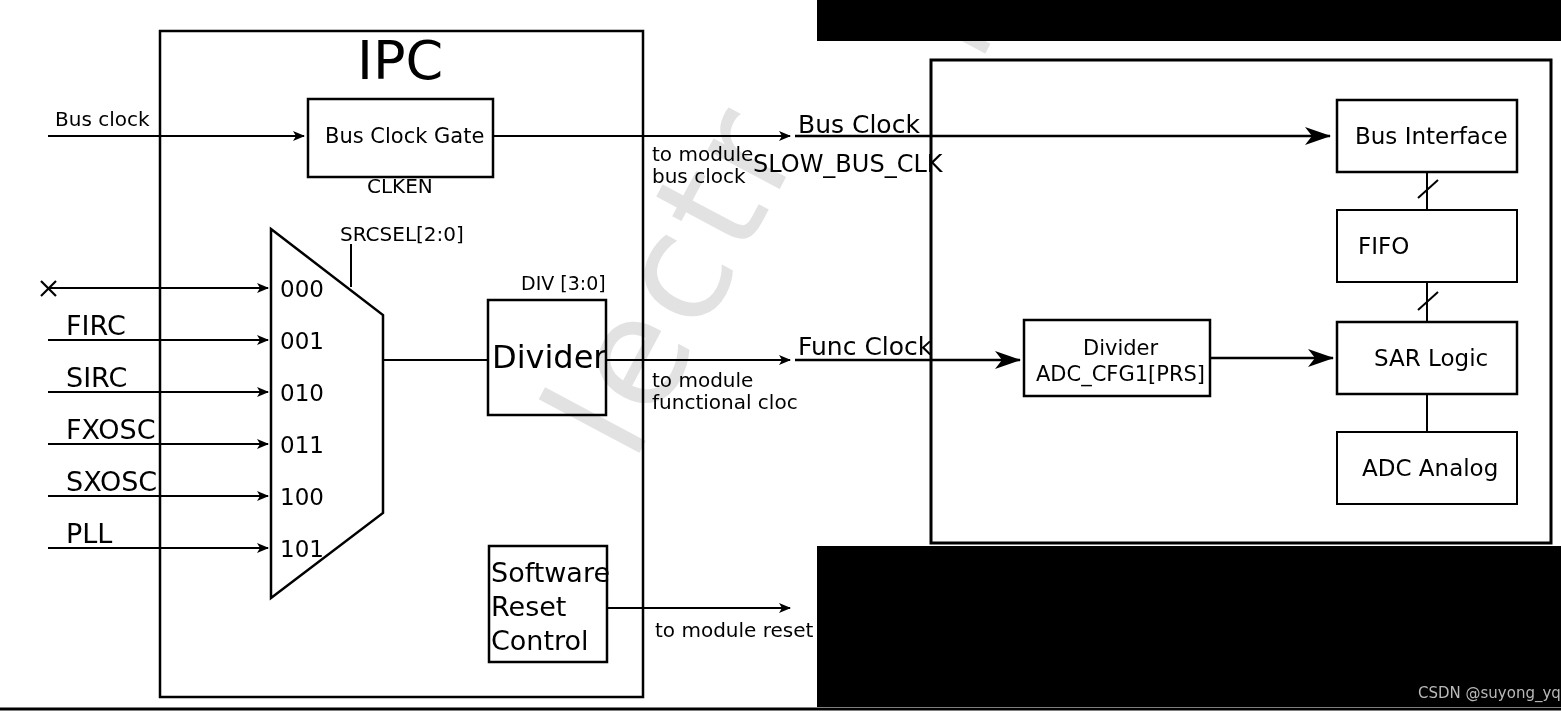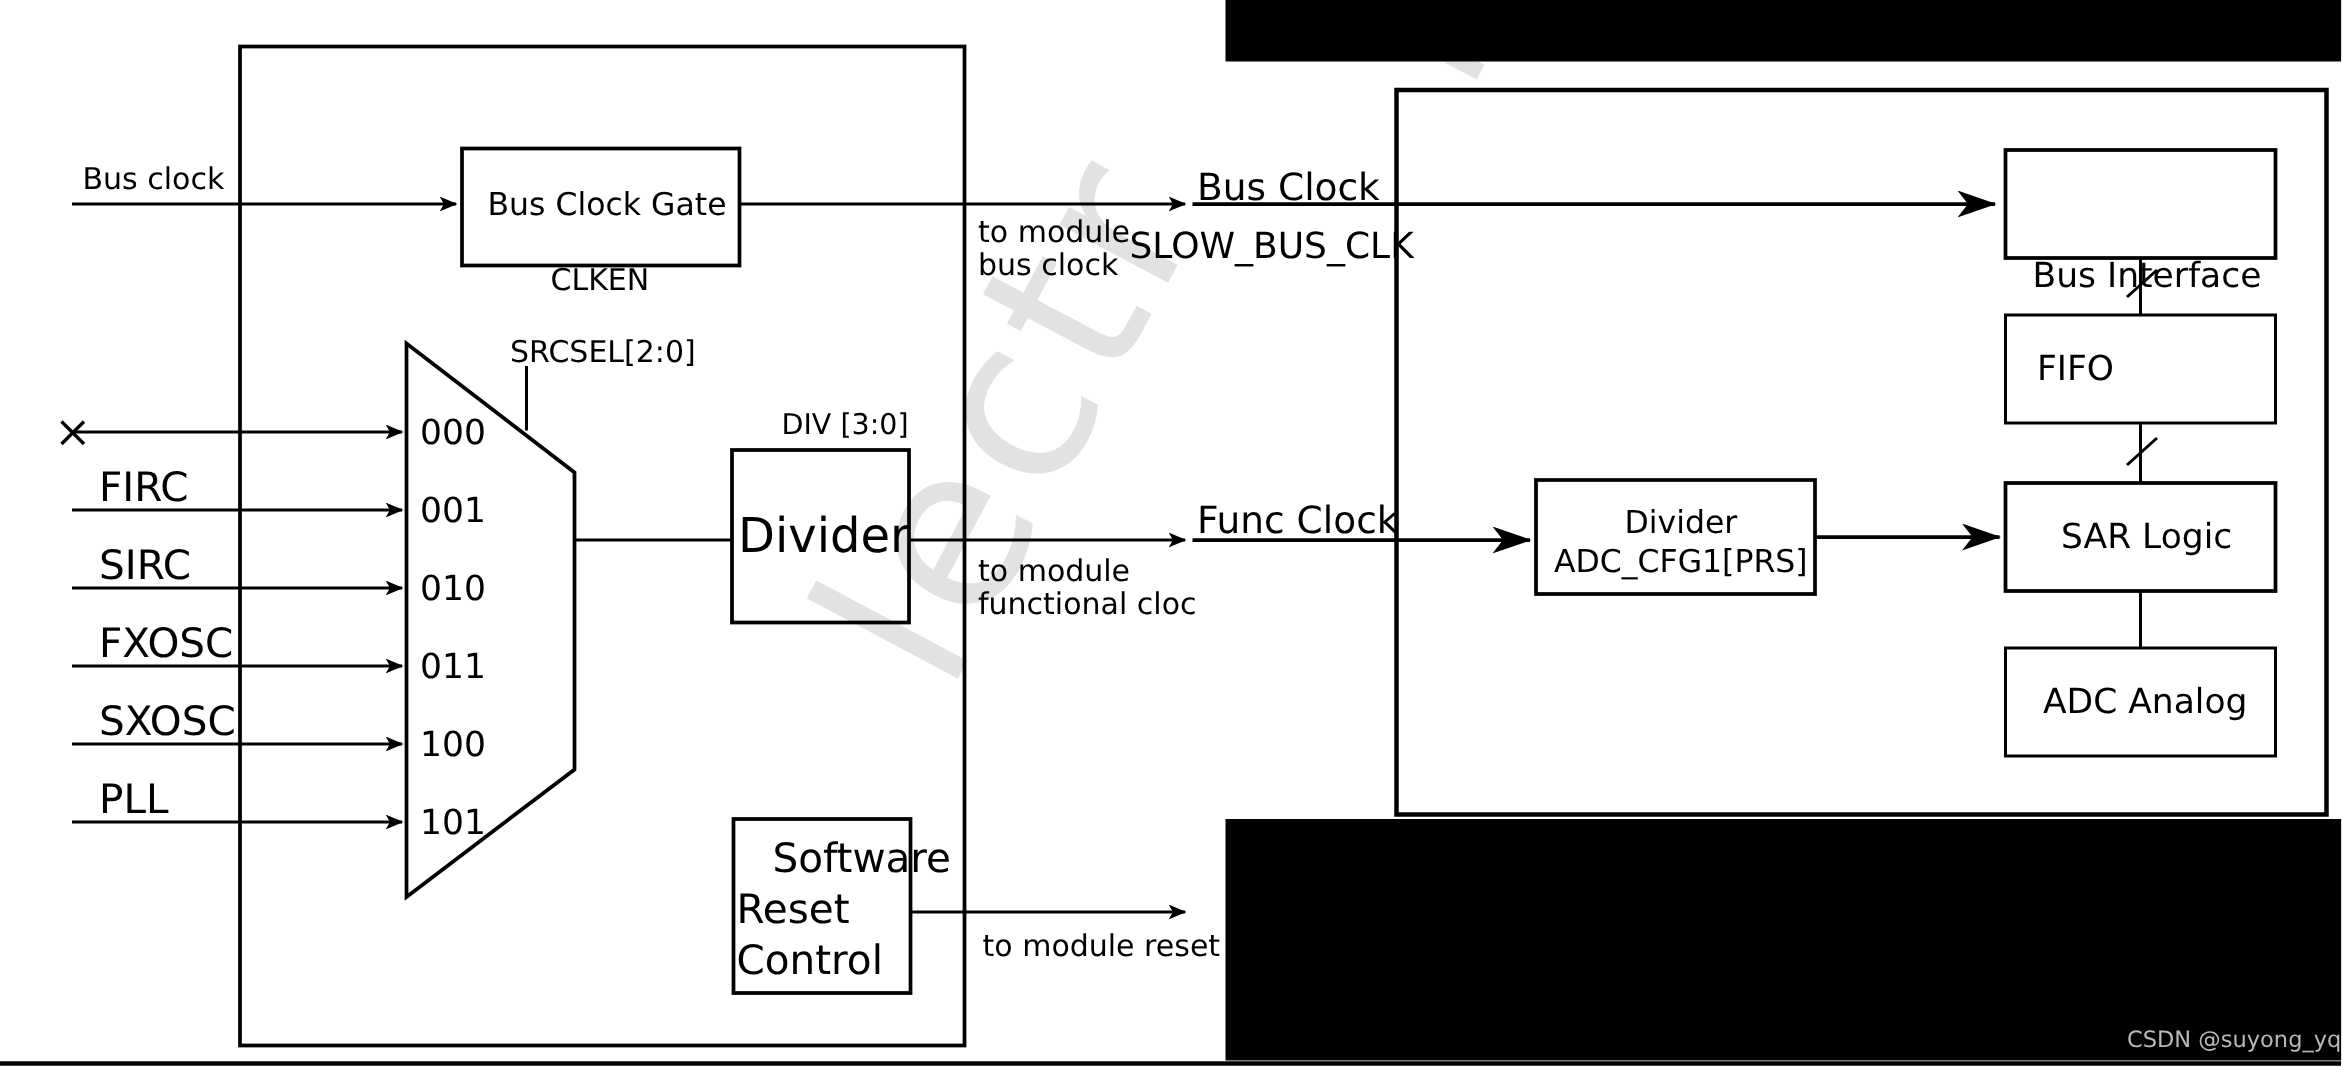--- a/index.html
+++ b/index.html
@@ -121,20 +121,21 @@
     <line x1="1427" y1="282" x2="1427" y2="322" stroke="#000" stroke-width="2"></line>
     <line x1="1418" y1="310" x2="1438" y2="292" stroke="#000" stroke-width="2"></line>
     <line x1="1427" y1="394" x2="1427" y2="432" stroke="#000" stroke-width="2"></line>
 
     <line x1="0" y1="709" x2="1561" y2="709" stroke="#000" stroke-width="3"></line>
   </svg>
 
   <div class="blackbar" style="left:817px; top:0px; width:744px; height:41px;"></div>
   <div class="blackbar" style="left:817px; top:546px; width:744px; height:161px;"></div>
 
+  <div class="lbl" style="left:357px; top:29px; font-size:54px;">IPC</div>
 
   <div class="lbl" style="left:55px; top:108px; font-size:20px;">Bus clock</div>
 
   <div class="lbl" style="left:325px; top:124px; font-size:21px;">Bus Clock Gate</div>
 
   <div class="lbl" style="left:367px; top:175px; font-size:20px;">CLKEN</div>
 
   <div class="lbl" style="left:340px; top:223px; font-size:20px;">SRCSEL[2:0]</div>
 
   <div class="lbl" style="left:505px; top:272px; font-size:19px;margin-left:16px;">DIV [3:0]</div>
@@ -147,38 +148,38 @@
   <div class="lbl" style="left:66px; top:466px; font-size:27px;">SXOSC</div>
   <div class="lbl" style="left:66px; top:518px; font-size:27px;">PLL</div>
 
   <div class="lbl" style="left:280px; top:276px; font-size:23px;">000</div>
   <div class="lbl" style="left:280px; top:328px; font-size:23px;text-align:center;">001</div>
   <div class="lbl" style="left:280px; top:380px; font-size:23px;">010</div>
   <div class="lbl" style="left:280px; top:432px; font-size:23px;">011</div>
   <div class="lbl" style="left:280px; top:484px; font-size:23px;">100</div>
   <div class="lbl" style="left:280px; top:536px; font-size:23px;">101</div>
 
-  <div class="lbl" style="left:491px; top:557px; font-size:27px;margin-left:24px;">Software</div>
+  <div class="lbl" style="left:491px; top:557px; font-size:27px;">Software</div>
   <div class="lbl" style="left:491px; top:591px; font-size:27px;">Reset</div>
   <div class="lbl" style="left:491px; top:625px; font-size:27px;">Control</div>
 
   <div class="lbl" style="left:652px; top:143px; font-size:20px;">to module</div>
   <div class="lbl" style="left:652px; top:165px; font-size:20px;">bus clock</div>
 
   <div class="lbl" style="left:652px; top:369px; font-size:20px;">to module</div>
   <div class="lbl" style="left:652px; top:391px; font-size:20px;">functional cloc</div>
 
   <div class="lbl" style="left:655px; top:619px; font-size:20px;">to module reset</div>
 
   <div class="lbl" style="left:798px; top:110px; font-size:25px;">Bus Clock</div>
   <div class="lbl" style="left:753px; top:150px; font-size:24px;">SLOW_BUS_CLK</div>
   <div class="lbl" style="left:798px; top:332px; font-size:25px;">Func Clock</div>
 
 
-  <div class="lbl" style="left:1355px; top:123px; font-size:23px;margin-top:48px;">Bus Interface</div>
+  <div class="lbl" style="left:1355px; top:123px; font-size:23px;">Bus Interface</div>
   <div class="lbl" style="left:1330px; top:233px; font-size:23px;margin-left:28px;">FIFO</div>
   <div class="lbl" style="left:1374px; top:345px; font-size:23px;">SAR Logic</div>
   <div class="lbl" style="left:1362px; top:455px; font-size:23px;">ADC Analog</div>
 
   <div class="lbl" style="left:1083px; top:336px; font-size:21px;">Divider</div>
   <div class="lbl" style="left:1036px; top:362px; font-size:21px;">ADC_CFG1[PRS]</div>
 
   <div class="credit" style="left:1418px; top:684px;">CSDN @suyong_yq</div>
 
 </div>

